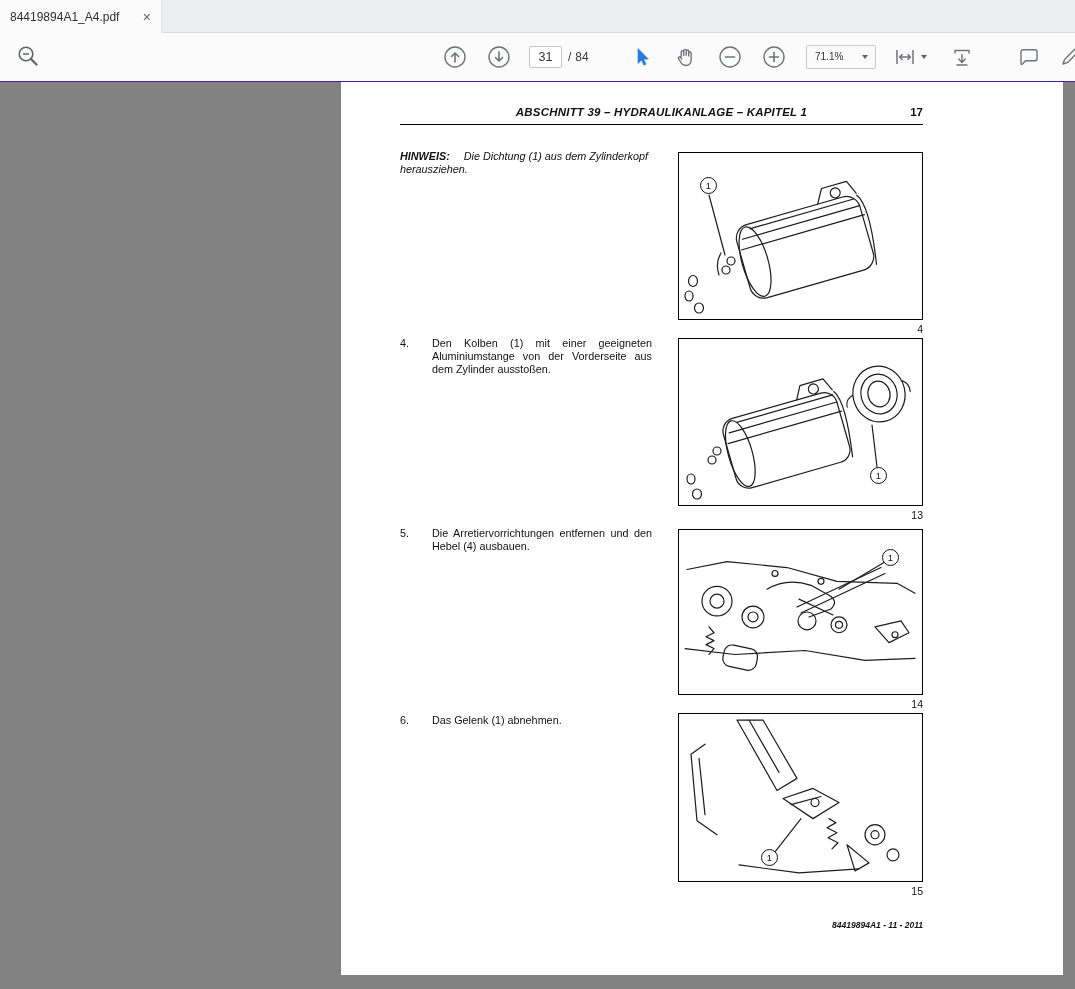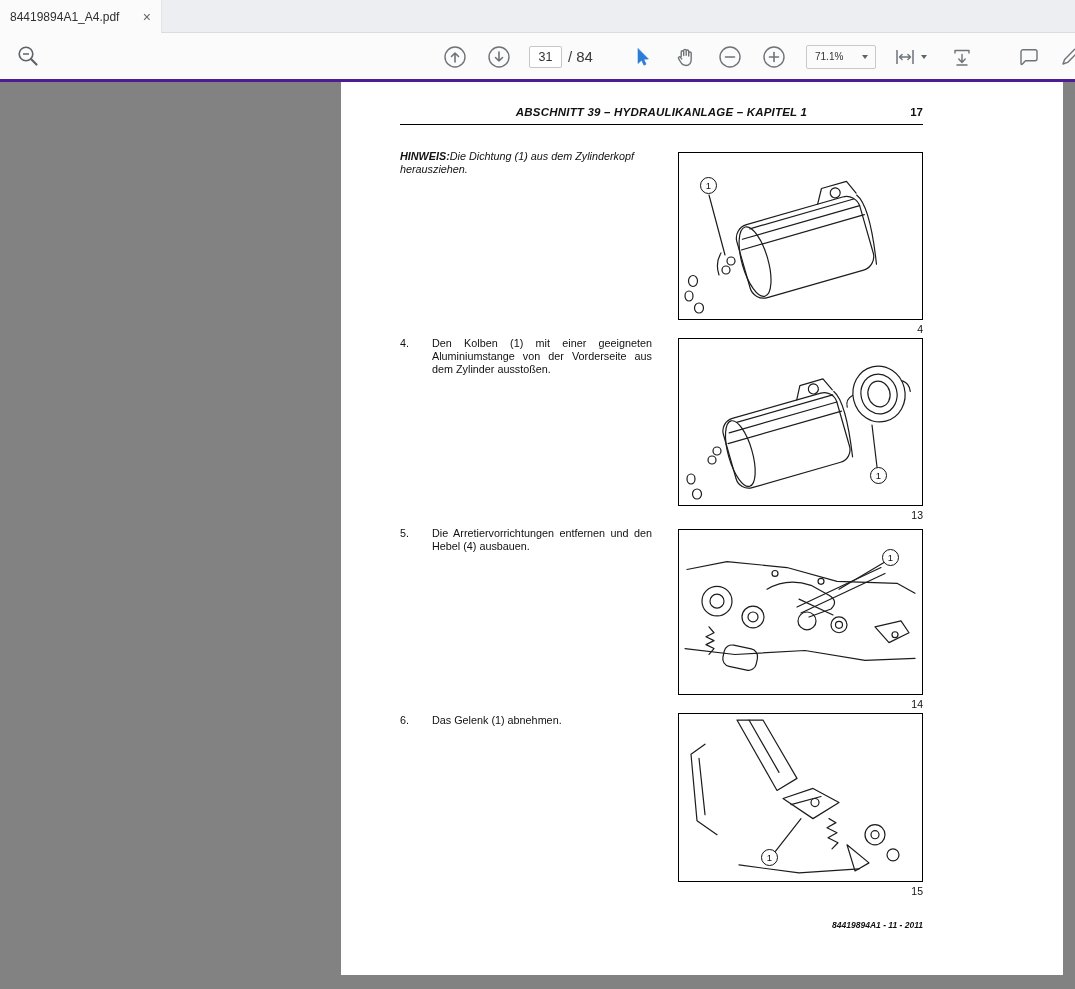--- a/index.html
+++ b/index.html
@@ -6,48 +6,48 @@
   html,body{width:1075px;height:989px;overflow:hidden;background:#828282;font-family:"Liberation Sans",sans-serif}
   body{position:relative}
 
   
   .tabbar{position:absolute;left:0;top:0;width:100%;height:33px;background:#eceef1;border-bottom:1px solid #d9dbde}
   .tab{position:absolute;left:0;top:0;width:162px;height:33px;background:#fbfbfc;display:flex;align-items:center;padding:0 10px;gap:8px;border-right:1px solid #e3e4e6}
   .tab-title{font-size:12px;color:#2f2f2f;white-space:nowrap;overflow:hidden;flex:1}
   .tab-close{font-size:14px;color:#5f6368;line-height:1}
 
   
-  .toolbar{position:absolute;left:0;top:33px;width:100%;height:49px;background:#fbfbfc;border-bottom:3px solid #4c1d95;overflow:hidden}
+  .toolbar{position:absolute;left:0;top:33px;width:100%;height:49px;background:#fbfbfc;border-bottom:1px solid #4c1d95;overflow:hidden}
   .tbtn{position:absolute;top:12px;width:24px;height:24px;cursor:default}
   .tbtn svg{display:block;width:100%;height:100%}
   .mag{left:15px;top:10px;width:26px;height:26px}
   .prev{left:443px}.next{left:487px}
   .page-input{position:absolute;left:529px;top:13px;width:33px;height:22px;border:1px solid #c6c6c6;border-radius:2px;background:#fff;text-align:center;font-size:12.5px;color:#333;font-family:"Liberation Sans",sans-serif}
-  .page-count{position:absolute;left:568px;top:0;height:48px;line-height:48px;font-size:15px;color:#3a3a3a}
+  .page-count{position:absolute;left:568px;top:0;height:48px;line-height:48px;font-size:12px;color:#3a3a3a}
   .page-count span{margin-right:4px}
   .sel{left:630px}.hand{left:674px}.zout{left:718px}.zin{left:762px}
   .zoom-combo{position:absolute;left:806px;top:12px;width:70px;height:24px;border:1px solid #c9c9c9;border-radius:2px;background:#fbfbfc}
   .zoom-label{position:absolute;left:8px;top:0;height:22px;line-height:22px;font-size:10px;color:#333}
   .caret{position:absolute;width:0;height:0;border-left:3.5px solid transparent;border-right:3.5px solid transparent;border-top:4.5px solid #5f6368}
   .zoom-combo .caret{right:7px;top:9px}
   .fitgrp{position:absolute;left:893px;top:12px;width:36px;height:24px}
   .fitgrp svg{position:absolute;left:0;top:0;width:24px;height:24px}
   .fitgrp .caret{right:2px;top:10px}
   .scrollm{left:950px}.comment{left:1017px}.pen{left:1058px}
 
   
   .content{position:absolute;left:0;top:82px;right:0;bottom:0;background:#828282}
   .page{position:absolute;left:341px;top:0;width:722px;height:893px;background:#fff;color:#111}
 
   .doc-header{position:absolute;left:59px;top:24px;width:523px;text-align:center;font-size:11.5px;font-weight:bold;font-style:italic;letter-spacing:.2px}
   .doc-pagenum{position:absolute;left:540px;top:24px;width:42px;text-align:right;font-size:11.5px;font-weight:bold;}
   .rule{position:absolute;left:59px;top:42px;width:523px;height:1px;background:#000}
 
   .note{position:absolute;left:59px;top:68px;width:251px;font-size:10.8px;line-height:13px;font-style:italic}
-  .note-label{font-weight:bold;margin-right:0}
+  .note-label{font-weight:bold;margin-right:14px}
 
   .step{position:absolute;left:59px;width:252px;font-size:10.8px;line-height:13px}
   .step-num{position:absolute;left:0;top:0}
   .step-text{margin-left:32px;text-align:justify}
   .step4{top:255px}.step5{top:445px}.step6{top:632px}
 
   .figure{position:absolute;left:337px;width:245px}
   .f12{top:70px}.f13{top:256px}.f14{top:447px}.f15{top:631px}
   .figbox{position:relative;width:245px;border:1px solid #000;background:#fff;overflow:hidden}
   .f12 .figbox,.f13 .figbox{height:168px}

